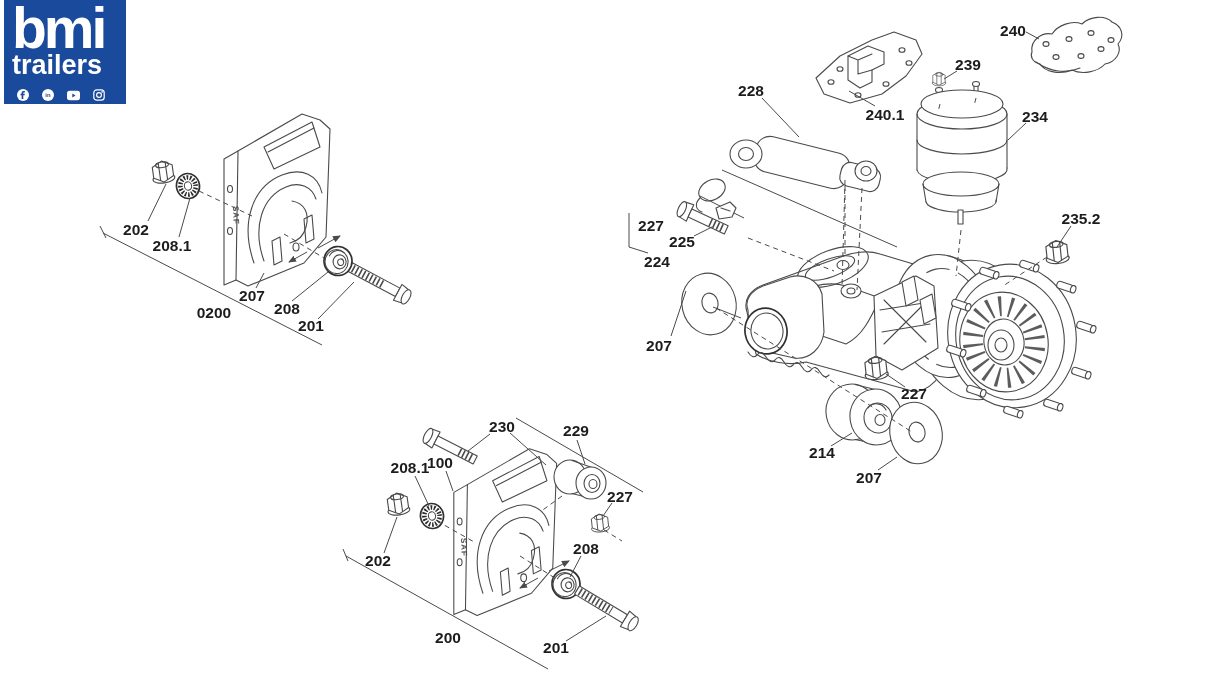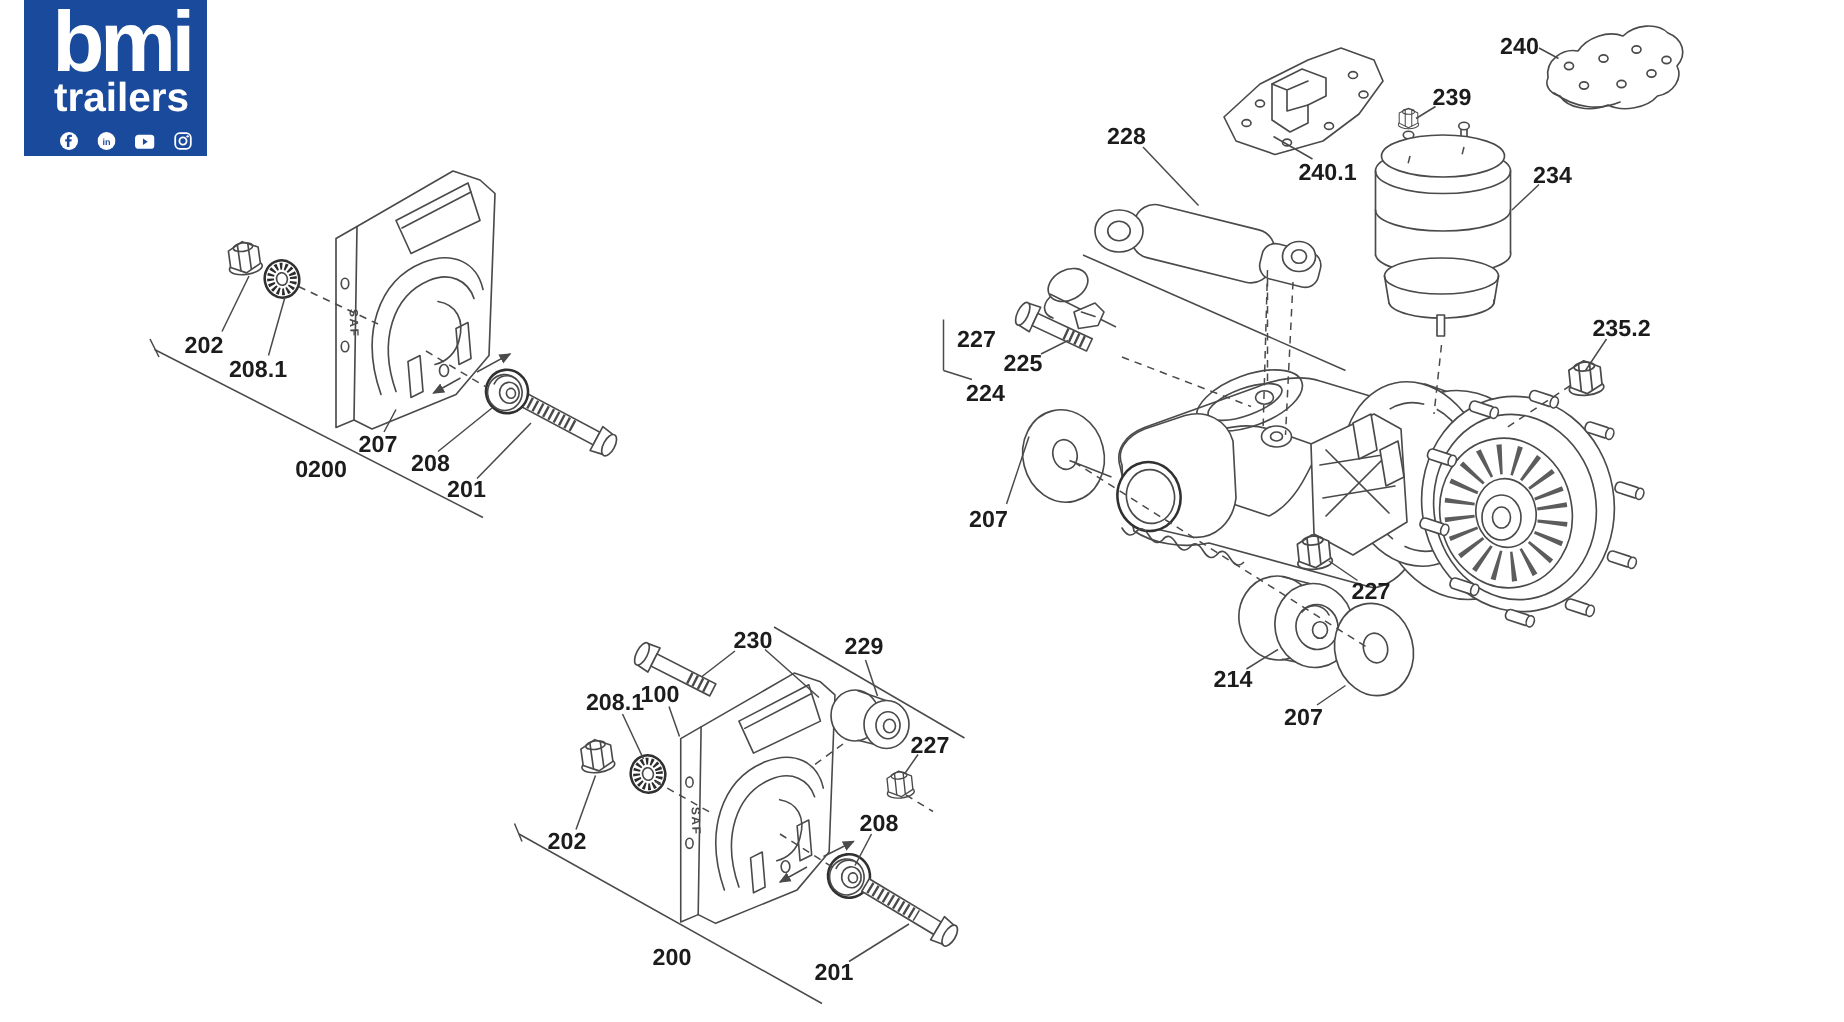--- a/index.html
+++ b/index.html
@@ -1,19 +1,19 @@
 <!DOCTYPE html>
 <html><head>
 <meta charset="utf-8">
 <style>
   html,body{margin:0;padding:0;background:#ffffff;}
   #stage{position:relative;width:1229px;height:681px;background:#ffffff;overflow:hidden;
          font-family:"Liberation Sans",sans-serif;}
   
-  #brand{position:absolute;left:16px;top:0;width:122px;height:104px;display:flex;flex-direction:column;align-items:center;}
+  #brand{position:absolute;left:4px;top:0;width:122px;height:104px;display:flex;flex-direction:column;}
   #brand .logo-text{font-weight:700;color:#fff;letter-spacing:-3px;font-size:57px;line-height:.78;margin:6px 0 0 8px;}
   #brand .logo-sub{font-weight:700;color:#fff;font-size:27px;letter-spacing:0;line-height:1;margin:2px 0 0 8px;}
   #brand .social{display:flex;gap:13px;margin:8px 0 0 13px;align-items:center;}
   
   svg .ink{stroke:#4a4a4a;stroke-width:1.1;fill:none;stroke-linejoin:round;stroke-linecap:round;}
   svg .inkf{stroke:#4a4a4a;stroke-width:1.1;fill:#ffffff;stroke-linejoin:round;}
   svg .inkb{stroke:#303030;stroke-width:1.7;fill:#ffffff;}
   svg .leader{stroke:#4a4a4a;stroke-width:1;fill:none;}
   svg .dashed{stroke:#4a4a4a;stroke-width:1;fill:none;stroke-dasharray:5 4;}
   svg .part-label{font-family:"Liberation Sans",sans-serif;font-size:15.5px;font-weight:700;fill:#1c1c1c;text-anchor:middle;}

